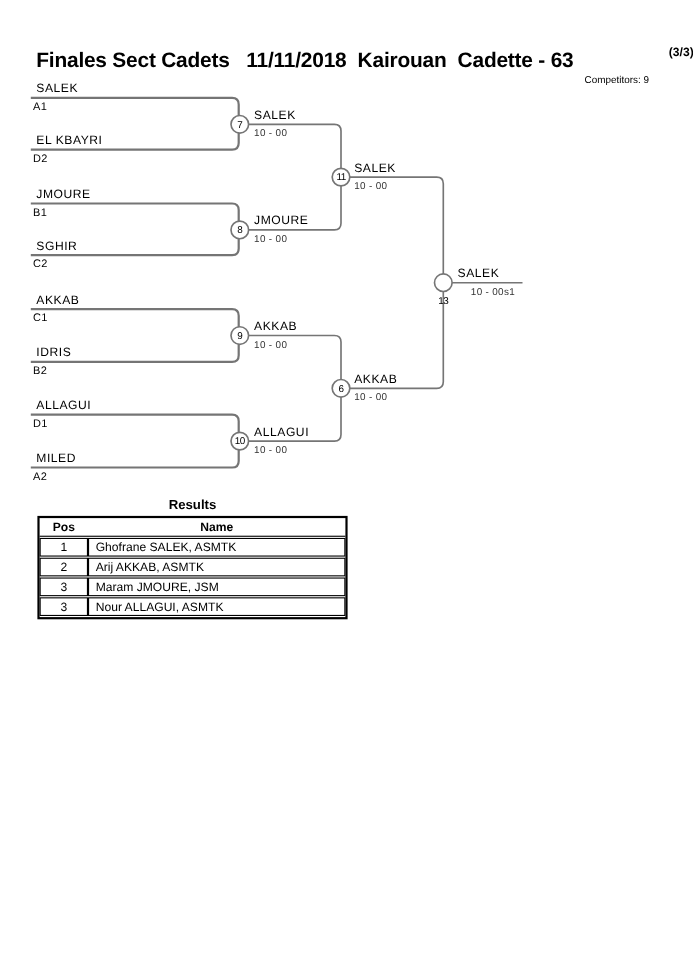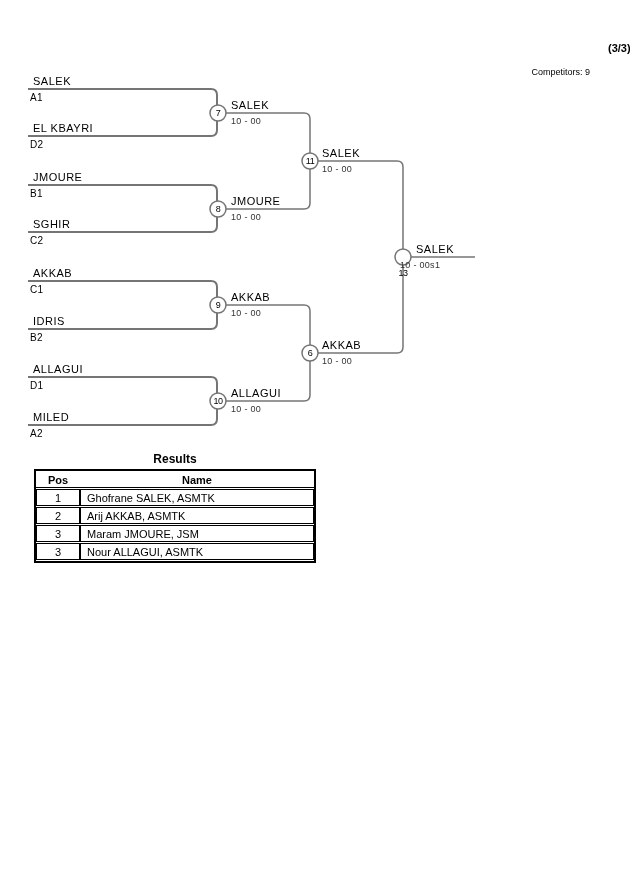--- a/index.html
+++ b/index.html
@@ -58,20 +58,21 @@
     border:1px solid #000;
   }
   .results-table td.pos-c{text-align:center;}
   .results-table td.name-c{padding-left:6px;text-align:left;}
 </style>
 </head>
 <body>
 
 <div class="page">
 
+  <div class="abs title" style="left:33px;top:45px;">Finales Sect Cadets   11/11/2018  Kairouan  Cadette - 63</div>
   <div class="abs sup" style="left:608px;top:42px;">(3/3)</div>
   <div class="abs competitors" style="right:40px;top:67px;">Competitors: 9</div>
 
   <svg class="lines" width="630" height="460" viewBox="0 0 630 460">
     <g stroke="#757575" fill="none">
 
       <path stroke-width="2" d="M28,89 H211 Q217,89 217,95 V130 Q217,136 211,136 H28"></path>
       <path stroke-width="2" d="M28,185 H211 Q217,185 217,191 V226 Q217,232 211,232 H28"></path>
       <path stroke-width="2" d="M28,281 H211 Q217,281 217,287 V323 Q217,329 211,329 H28"></path>
       <path stroke-width="2" d="M28,377 H211 Q217,377 217,383 V419 Q217,425 211,425 H28"></path>
@@ -129,21 +130,21 @@
   <span class="abs mnum" style="left:302px;top:156px;">11</span>
   <span class="abs pname" style="left:322px;top:147px;">SALEK</span>
   <span class="abs score" style="left:322px;top:164px;">10 - 00</span>
 
   <span class="abs mnum" style="left:302px;top:348px;">6</span>
   <span class="abs pname" style="left:322px;top:339px;">AKKAB</span>
   <span class="abs score" style="left:322px;top:356px;">10 - 00</span>
 
   <span class="abs mnum" style="left:395px;top:268px;">13</span>
   <span class="abs pname" style="left:416px;top:243px;">SALEK</span>
-  <span class="abs score" style="left:400px;top:260px;">10 - 00s1</span>
+  <span class="abs score" style="left:428px;top:260px;">10 - 00s1</span>
 
   <div class="abs results-title" style="left:34px;top:452px;width:282px;">Results</div>
 
   <table class="results-table">
     <thead>
       <tr>
         <th class="pos-h">Pos</th>
         <th class="name-h">Name</th>
       </tr>
     </thead>

